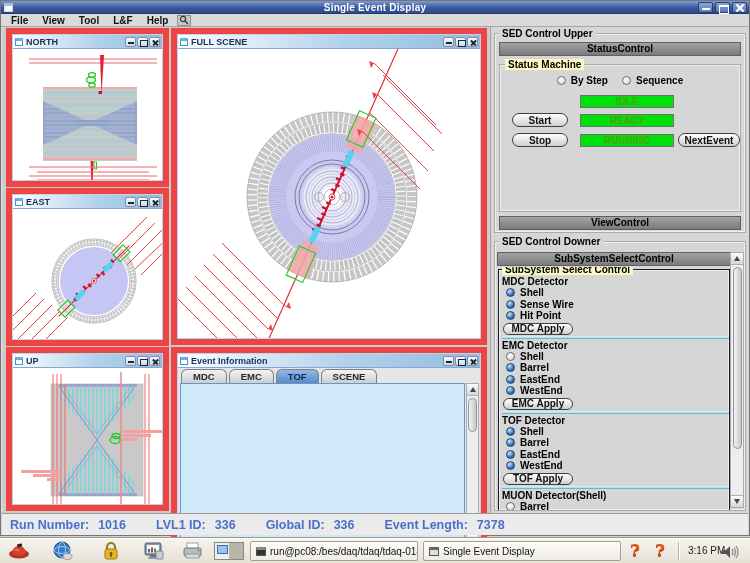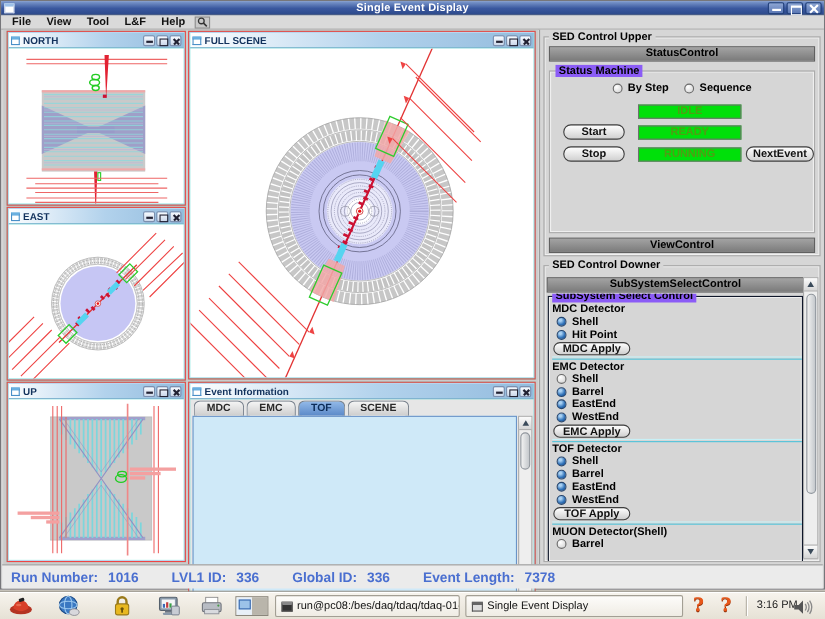--- a/index.html
+++ b/index.html
@@ -19,21 +19,21 @@
   .g-x::before,.g-x::after{content:"";position:absolute;left:2px;top:4px;width:10px;height:2px;background:#fff;}
   .g-x::before{transform:rotate(45deg);}
   .g-x::after{transform:rotate(-45deg);}
 
   .menubar{position:absolute;left:0;top:13px;right:0;height:13px;background:#dadada;border-bottom:1px solid #a8a8a8;display:flex;align-items:center;padding-left:3px;}
   .menu-item{font-weight:bold;font-size:10px;padding:0 7px;color:#111;}
   .menu-tool{width:14px;height:11px;margin-left:2px;border:1px solid #8f8f8f;background:#c9c9c9;display:flex;align-items:center;justify-content:center;}
 
   
   .mdi{position:absolute;left:2px;top:26px;width:486px;height:486px;background:#cbcbcb;}
-  .iframe{position:absolute;border:1px solid #ef4444;background:#5eead4;box-shadow:inset 0 0 0 1px #b9d6ee;}
+  .iframe{position:absolute;border:6px solid #ef4444;background:#a21caf;box-shadow:inset 0 0 0 1px #b9d6ee;}
   .ftitle{position:absolute;left:1px;top:1px;right:1px;height:14px;background:linear-gradient(90deg,#fdfeff,#b2d2ec 55%,#93bcde);display:flex;align-items:center;gap:3px;padding:0 2px;border-bottom:1px solid #86a8ce;}
   .ficon{width:8px;height:8px;background:#fff;border:1px solid #4a90c8;border-top:3px solid #6ab0e0;flex:0 0 auto;}
   .ftxt{flex:1;font-size:9px;font-weight:bold;color:#12315c;white-space:nowrap;overflow:hidden;}
   .fbtns{display:flex;gap:1px;flex:0 0 auto;}
   .fbtn{width:11px;height:10px;background:linear-gradient(#f8fbff,#ccd8ea);border:1px solid #7c8fae;border-radius:2px;position:relative;}
   .f-min::after{content:"";position:absolute;left:2px;bottom:2px;width:6px;height:1.5px;background:#223;}
   .f-max::after{content:"";position:absolute;left:2px;top:2px;width:6px;height:5px;border:1px solid #223;}
   .f-x::before,.f-x::after{content:"";position:absolute;left:1.5px;top:4px;width:7px;height:1.5px;background:#223;}
   .f-x::before{transform:rotate(45deg);}
   .f-x::after{transform:rotate(-45deg);}
@@ -51,21 +51,21 @@
   .tri-up{width:0;height:0;border-left:3.5px solid transparent;border-right:3.5px solid transparent;border-bottom:5px solid #3a4a5a;}
   .tri-dn{width:0;height:0;border-left:3.5px solid transparent;border-right:3.5px solid transparent;border-top:5px solid #3a4a5a;}
   .sb-thumb{width:9px;border-radius:5px;background:linear-gradient(90deg,#f2f2f2,#c4c8cc);border:1px solid #8f959c;margin-top:2px;flex:0 0 auto;}
 
   
   .rpanel{position:absolute;left:489px;top:26px;width:259px;height:486px;background:#d6d6d6;border-left:1px solid #9e9e9e;}
   .tbox{position:absolute;border:1px solid #aaaaaa;box-shadow:inset 0 0 0 1px #f0f0f0;}
   .tbox-label{position:absolute;top:-6px;left:4px;background:#d6d6d6;padding:0 3px;font-size:10px;font-weight:bold;color:#000;white-space:nowrap;line-height:11px;}
   .gray-bar{position:absolute;height:14px;background:linear-gradient(#a3a3a3,#7b7b7b);border:1px solid #606060;color:#000;font-weight:bold;font-size:10px;text-align:center;line-height:12px;}
   .fset{position:absolute;border:1px solid #ababab;box-shadow:inset 0 0 0 1px #efefef;}
-  .fset-legend{position:absolute;top:-6px;left:5px;background:#8b5cf6;padding:0 3px;font-size:10px;font-weight:bold;line-height:11px;white-space:nowrap;}
+  .fset-legend{position:absolute;top:-6px;left:5px;background:#fef9c3;padding:0 3px;font-size:10px;font-weight:bold;line-height:11px;white-space:nowrap;}
   .green-box{position:absolute;height:13px;background:#00e00a;border:1px solid #6f6f6f;color:#4f9e14;font-size:10px;font-weight:bold;text-align:center;line-height:12px;}
   .pill{display:inline-flex;align-items:center;justify-content:center;border:1.5px solid #3f3f3f;border-radius:8px;background:linear-gradient(#fefefe,#d0d0d0);font-family:"Liberation Sans",sans-serif;font-size:10px;font-weight:bold;color:#111;}
   .pill.abs{position:absolute;height:14px;}
   .radio-row{display:flex;align-items:center;gap:5px;font-size:10px;font-weight:bold;color:#000;}
   .radio{width:9px;height:9px;border-radius:50%;border:1px solid #6a6a6a;background:radial-gradient(circle at 35% 30%,#ffffff,#cfcfcf);flex:0 0 auto;}
   .radio.sel{background:radial-gradient(circle at 35% 30%,#a8d0f2 15%,#2f71b8 60%,#1a4a88);border-color:#25456e;}
   .sep-cyan{height:5px;border-top:1px solid #c8f0f6;position:relative;}
   .sep-cyan::after{content:"";position:absolute;left:0;right:0;top:1px;height:1px;background:#4fc3da;}
 
   .downer-body{position:absolute;overflow:hidden;}
@@ -416,20 +416,24 @@
             <span class="fset-legend" style="left:3px;">SubSystem Select Control</span>
 
             
             <div class="dlabel">MDC Detector</div>
             <label class="radio-row drow">
               <span class="radio sel"></span>
               <span>Shell</span>
             </label>
             <label class="radio-row drow">
               <span class="radio sel"></span>
+              <span>Sense Wire</span>
+            </label>
+            <label class="radio-row drow">
+              <span class="radio sel"></span>
               <span>Hit Point</span>
             </label>
             <button class="pill dapply">MDC Apply</button>
             <div class="sep-cyan"></div>
 
             
             <div class="dlabel">EMC Detector</div>
             <label class="radio-row drow">
               <span class="radio"></span>
               <span>Shell</span>

